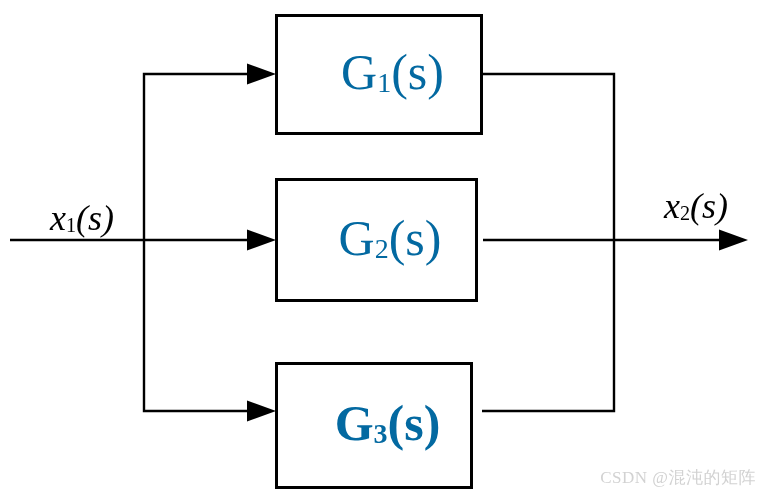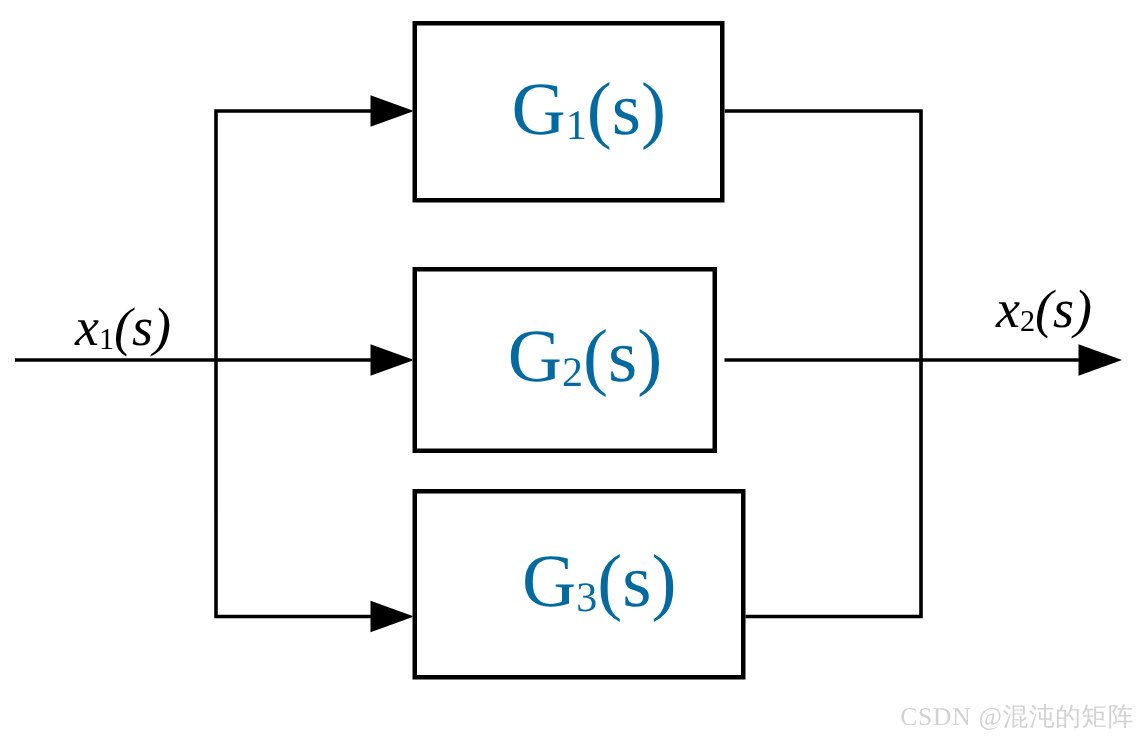--- a/index.html
+++ b/index.html
@@ -26,21 +26,21 @@
     position: absolute;
     box-sizing: border-box;
     border: 3px solid #000000;
     background: #ffffff;
     display: flex;
     align-items: center;
     justify-content: center;
   }
   .block-g1 { left: 275px; top: 14px;  width: 208px; height: 121px; }
   .block-g2 { left: 275px; top: 178px; width: 203px; height: 124px; }
-  .block-g3 { left: 275px; top: 326px; width: 222px; height: 127px; }
+  .block-g3 { left: 275px; top: 362px; width: 198px; height: 127px; font-weight: bold; }
   .block-label {
     font-size: 50px;
     color: #0369a1;
     line-height: 1;
     white-space: nowrap;
     padding-bottom: 4px;
     margin-left: 27px;
   }
   .sub {
     font-size: 0.56em;

